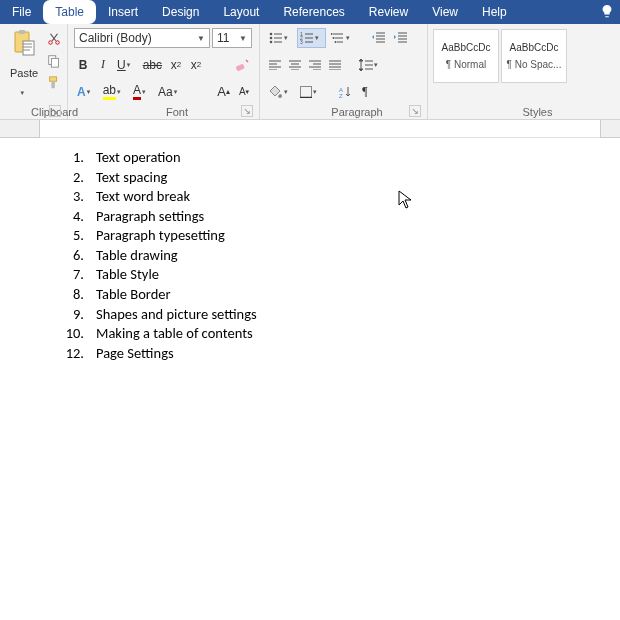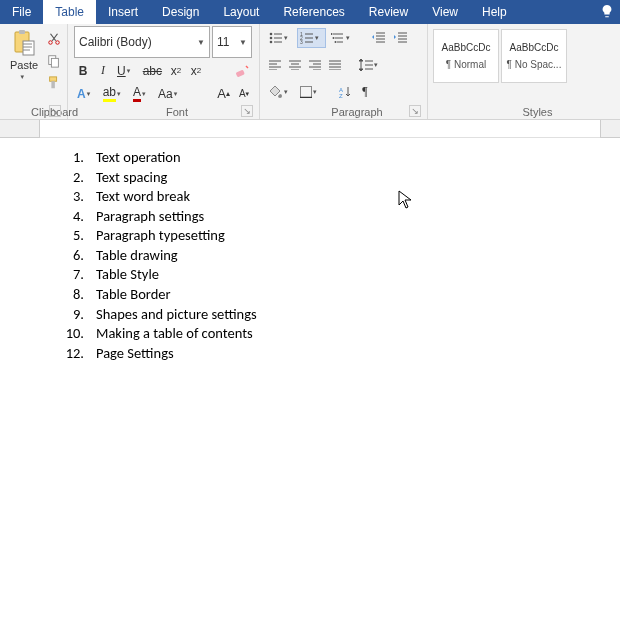--- a/index.html
+++ b/index.html
@@ -1,39 +1,39 @@
 <!DOCTYPE html>
 <html><head>
 <meta charset="utf-8">
 <style>
 * { box-sizing: border-box; margin: 0; padding: 0; }
 body { font-family: "Segoe UI", Tahoma, sans-serif; font-size: 12px; width: 620px; height: 620px; overflow: hidden; background: #fff; }
 
 .titlebar { background: #2b579a; height: 24px; display: flex; align-items: stretch; color: #fff; }
-.titlebar .tab { padding: 4px 12px; font-size: 12px; cursor: pointer; display: flex; align-items: center; }
+.titlebar .tab { padding: 4px 12px; font-size: 12px; cursor: pointer; display: flex; align-items: center; border-radius: 7px; }
 .titlebar .tab.file { background: #2b579a; }
 .titlebar .tab.active { background: #fff; color: #2b579a; }
 .titlebar .bulb { margin-left: auto; padding: 4px 6px; font-size: 14px; }
 
 .ribbon { background: #f3f3f3; border-bottom: 1px solid #d4d4d4; display: flex; height: 96px; }
 .group { border-right: 1px solid #d9d9d9; padding: 2px 4px 0 4px; display: flex; flex-direction: column; position: relative; }
 .group-body { flex: 1; display: flex; }
 .group-label { text-align: center; font-size: 11px; color: #666; padding: 2px 0 1px 0; position: relative; margin-left: 27px; }
 .dlg-launch { position: absolute; right: 2px; bottom: 2px; width: 12px; height: 12px; font-size: 9px; color: #888; border: 1px solid #ccc; display: flex; align-items: center; justify-content: center; cursor: pointer; }
 
 .col { display: flex; flex-direction: column; justify-content: space-around; padding: 0 2px; }
 .row { display: flex; align-items: center; gap: 2px; }
 
 .btn { min-width: 18px; height: 20px; display: inline-flex; align-items: center; justify-content: center; cursor: pointer; border: 1px solid transparent; padding: 0 2px; font-size: 12px; color: #333; position: relative; }
-.btn.big { flex-direction: column; height: auto; width: 40px; gap: 2px; font-size: 11px; }
+.btn.big { flex-direction: column; height: auto; width: 40px; gap: 10px; font-size: 11px; }
 .btn svg { display: block; }
 .btn.active-num { background: #d5e1f2; border-color: #a5c0e5; }
 .drop { width: 8px; margin-left: 1px; font-size: 7px; color: #555; }
 
-.combo { height: 32px; border: 1px solid #aaa; background: #fff; display: inline-flex; align-items: center; padding: 0 4px; font-size: 12px; color: #333; }
+.combo { height: 20px; border: 1px solid #aaa; background: #fff; display: inline-flex; align-items: center; padding: 0 4px; font-size: 12px; color: #333; }
 .combo .val { flex: 1; text-align: left; white-space: nowrap; overflow: hidden; }
 .combo .arr { font-size: 8px; color: #555; margin-left: 4px; }
 
 
 .clip-left { display: flex; flex-direction: column; align-items: center; padding-top: 2px; }
 .clip-right { display: flex; flex-direction: column; justify-content: flex-start; gap: 0; padding-top: 2px; }
 .clip-right .btn { height: 22px; }
 
 
 .style-tile { width: 66px; height: 54px; border: 1px solid #d4d4d4; background: #fff; display: inline-flex; flex-direction: column; align-items: center; justify-content: center; margin: 1px; cursor: pointer; }

